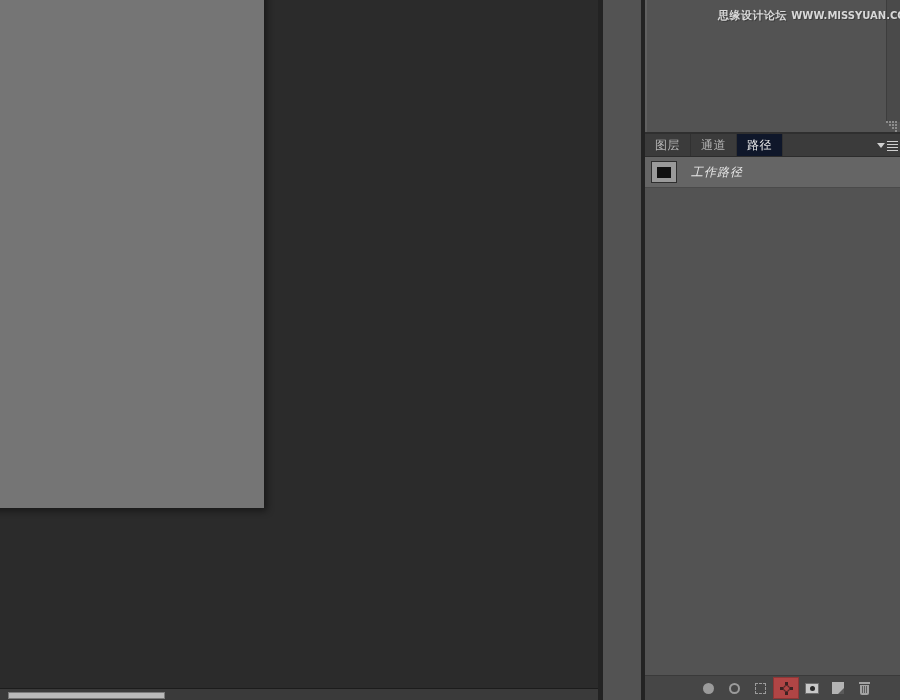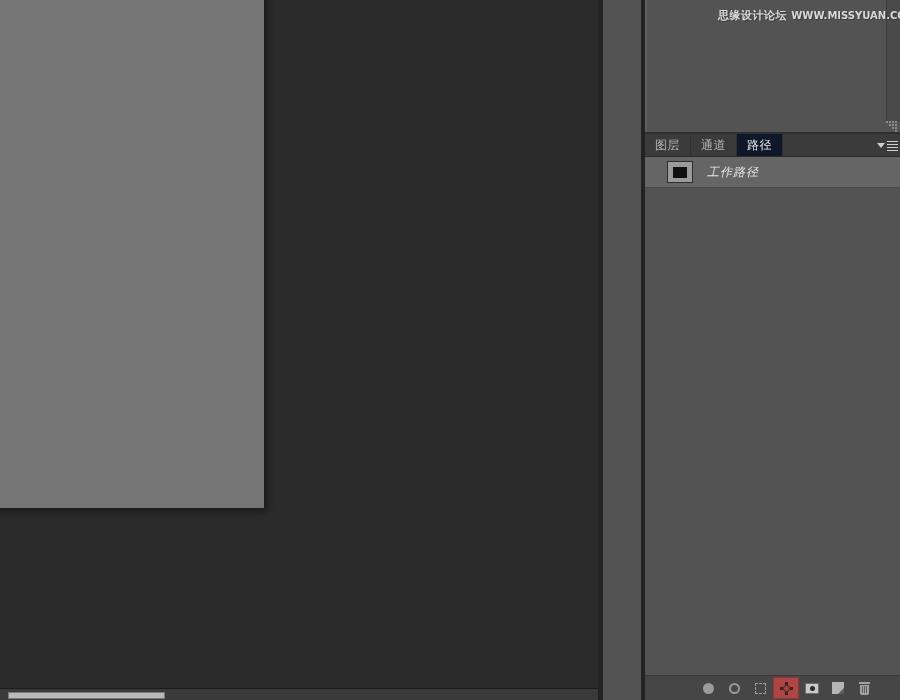--- a/index.html
+++ b/index.html
@@ -185,21 +185,21 @@
     right: 0; bottom: 24px;
     background: #535353;
     overflow: hidden;
   }
   .path-row {
     display: flex;
     align-items: center;
     height: 30px;
     background: #656565;
     border-bottom: 1px solid #4a4a4a;
-    padding-left: 22px;
+    padding-left: 6px;
     cursor: default;
   }
   .path-thumb {
     width: 26px; height: 22px;
     background: #9a9a9a;
     border: 1px solid #2e2e2e;
     position: relative;
     box-sizing: border-box;
     flex: 0 0 auto;
   }

